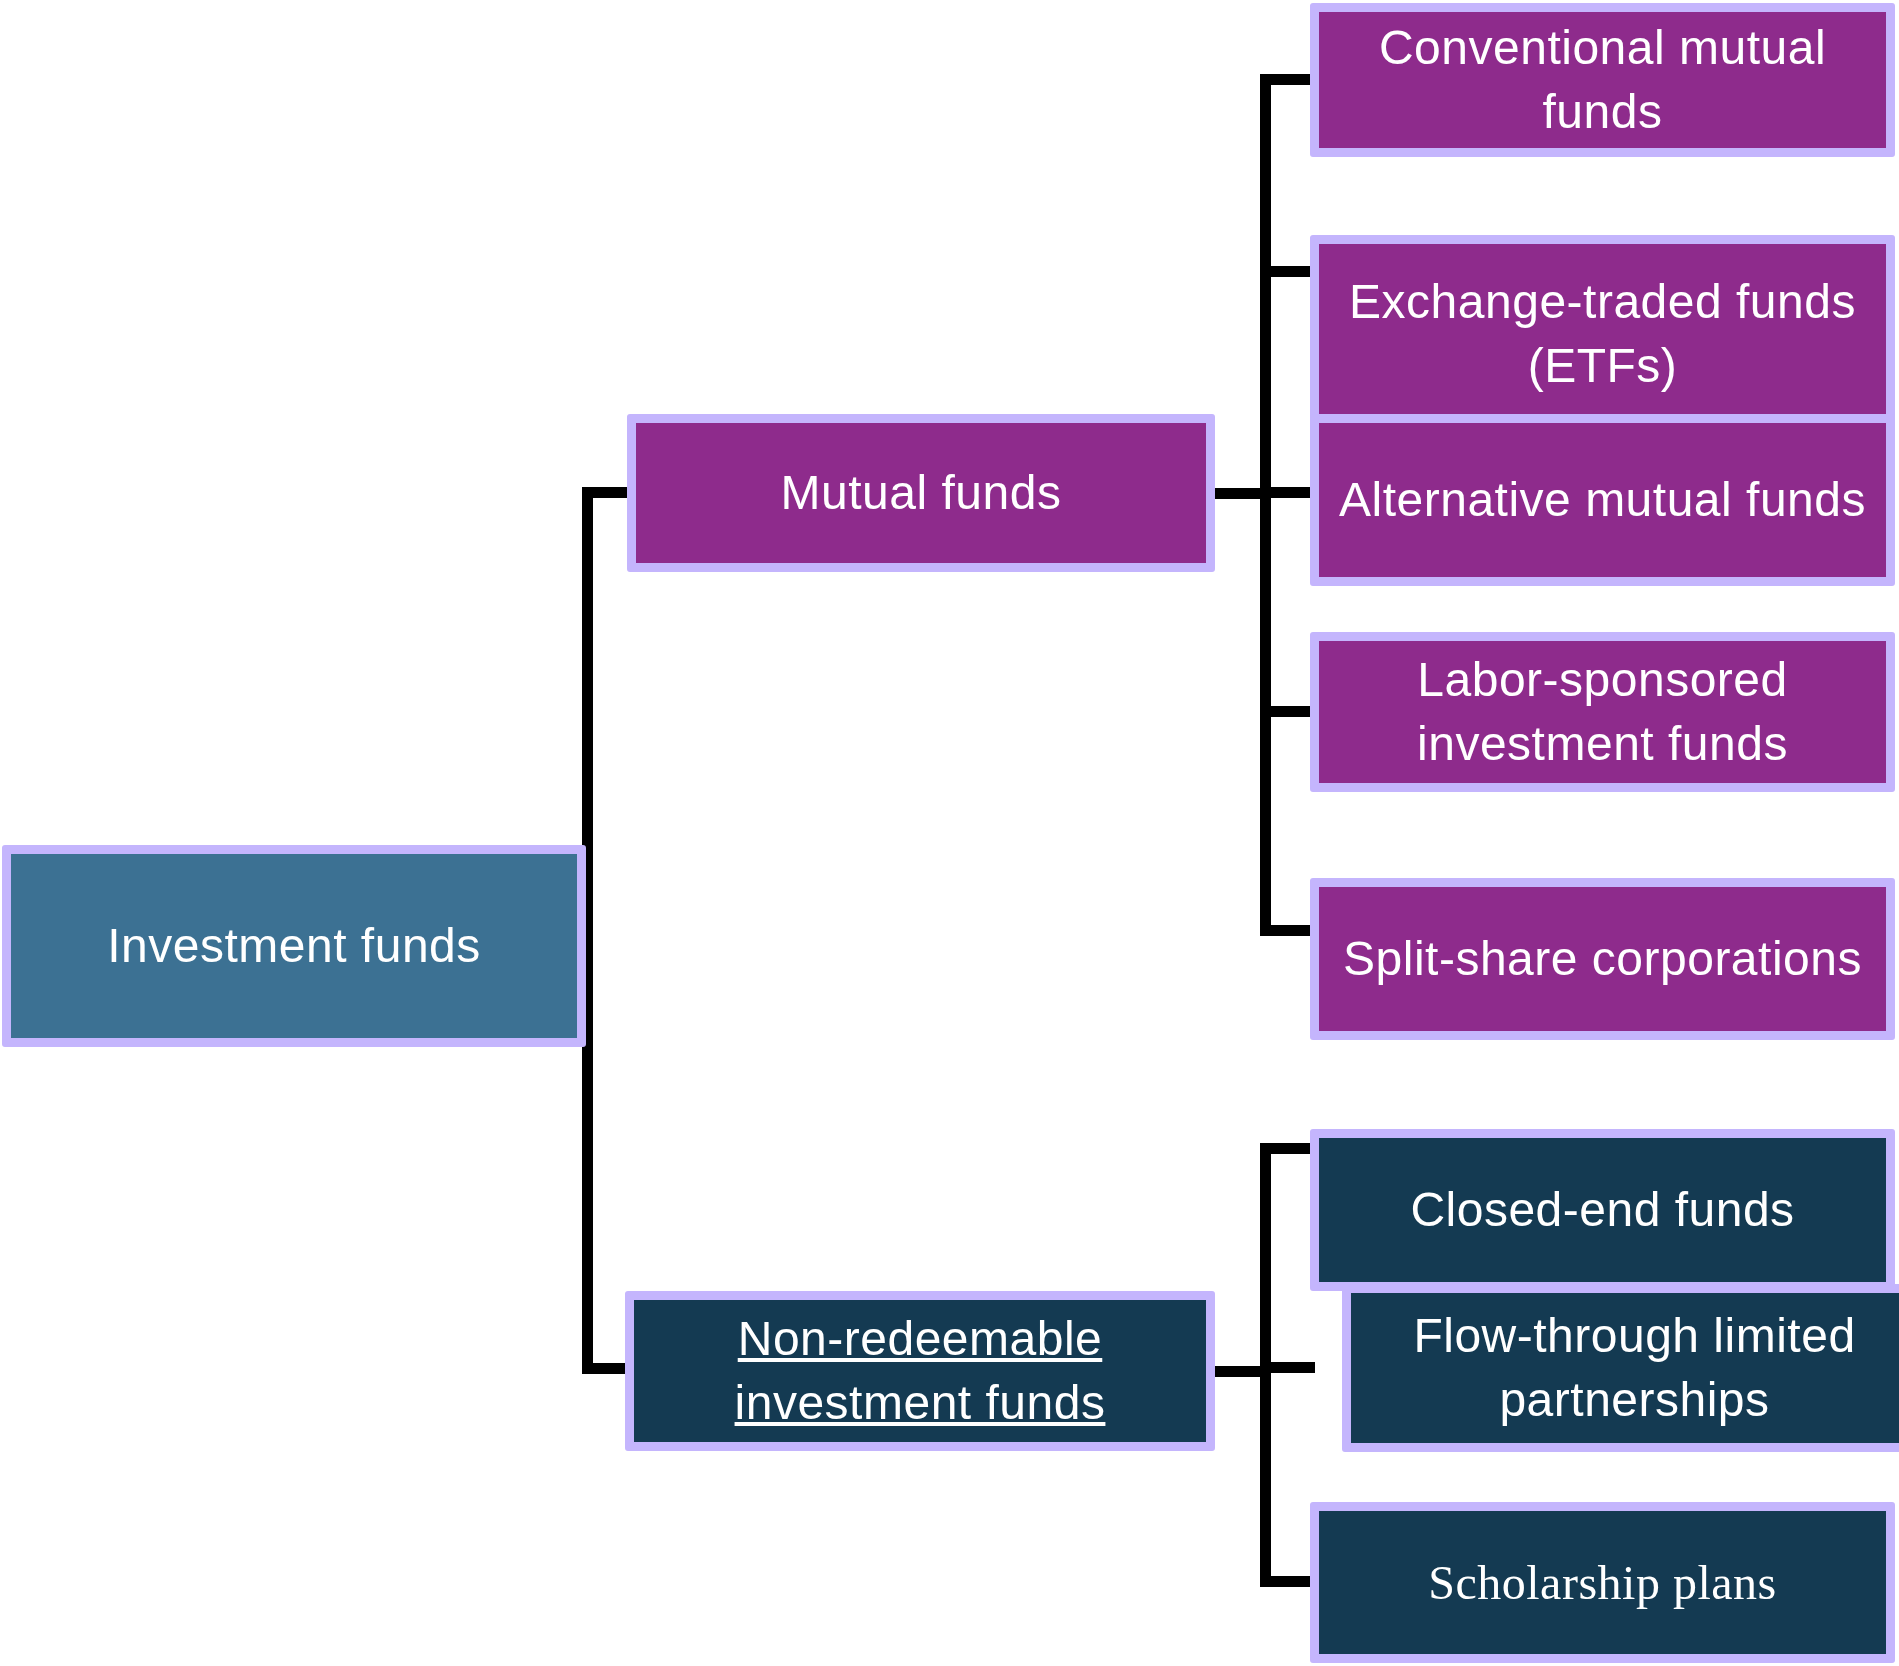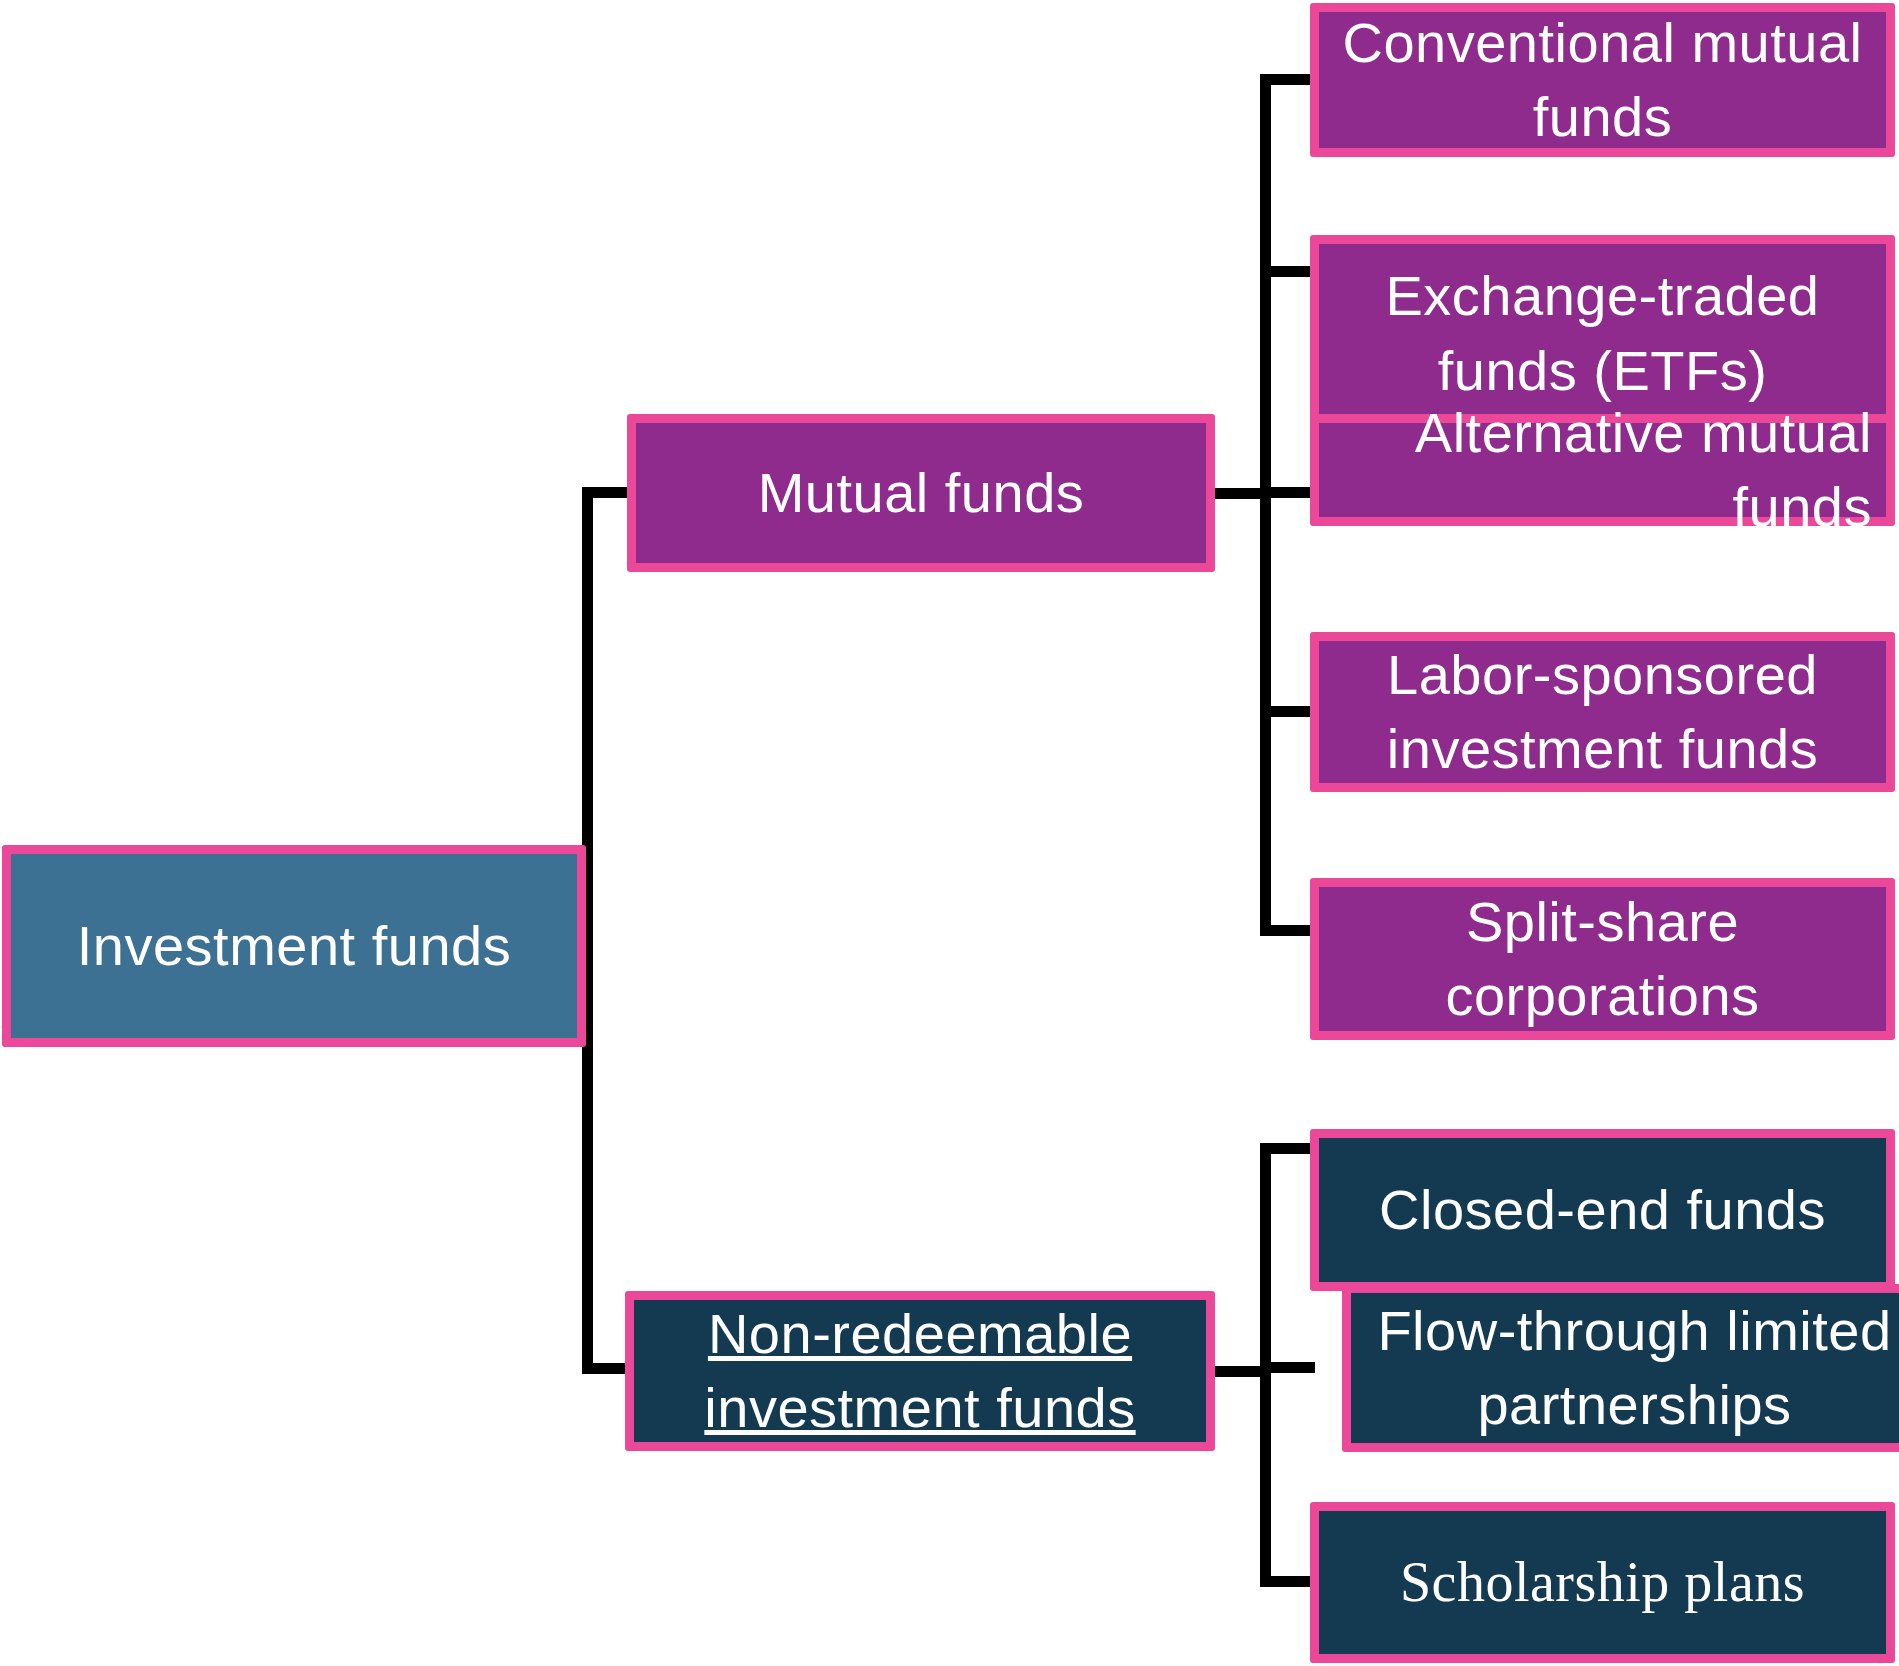--- a/index.html
+++ b/index.html
@@ -11,24 +11,24 @@
     overflow: hidden;
     font-family: "Liberation Sans", "DejaVu Sans", sans-serif;
   }
   .node {
     position: absolute;
     display: flex;
     align-items: center;
     justify-content: center;
     text-align: center;
     box-sizing: border-box;
-    border: 9px solid #ec4899;
+    border: 9px solid #c4b5fd;
     border-radius: 3px;
     color: #ffffff;
-    font-size: 56px;
+    font-size: 48px;
     font-weight: 500;
     line-height: 1.33;
     padding: 12px 14px;
     letter-spacing: 0.5px;
   }
   .blue   { background: #3C7193; }
   .purple { background: #8E2B8C; }
   .navy   { background: #143A52; }
   .line { position: absolute; background: #000000; }
 
@@ -36,21 +36,21 @@
   #n-root { left: 2px; top: 845px; width: 584px; height: 202px; }
 
   
   #n-mutual { left: 627px; top: 414px; width: 588px; height: 158px; }
   #n-nonred { left: 625px; top: 1291px; width: 590px; height: 160px; text-decoration: underline; }
 
   
   .child { left: 1310px; width: 585px; }
   #n-c1 { top: 3px;    height: 154px; }
   #n-c2 { top: 193px;  height: 197px; margin-top: 42px; }
-  #n-c3 { top: 414px;  height: 112px; text-align: right; }
+  #n-c3 { top: 414px;  height: 172px; text-align: right; }
   #n-c4 { top: 632px;  height: 160px; }
   #n-c5 { top: 850px;  height: 162px; margin-top: 28px; }
   #n-c6 { top: 1129px; height: 162px; justify-content: center; }
   #n-c7 { top: 1284px; height: 168px; margin-left: 32px; }
   #n-c8 { top: 1502px; height: 161px; font-family: Liberation Serif, serif; }
 
   
   #l-trunk     { left: 582px;  top: 487px;  width: 11px; height: 887px; }
   #l-stub-top  { left: 582px;  top: 487px;  width: 56px; height: 11px; }
   #l-stub-bot  { left: 582px;  top: 1363px; width: 56px; height: 11px; }

